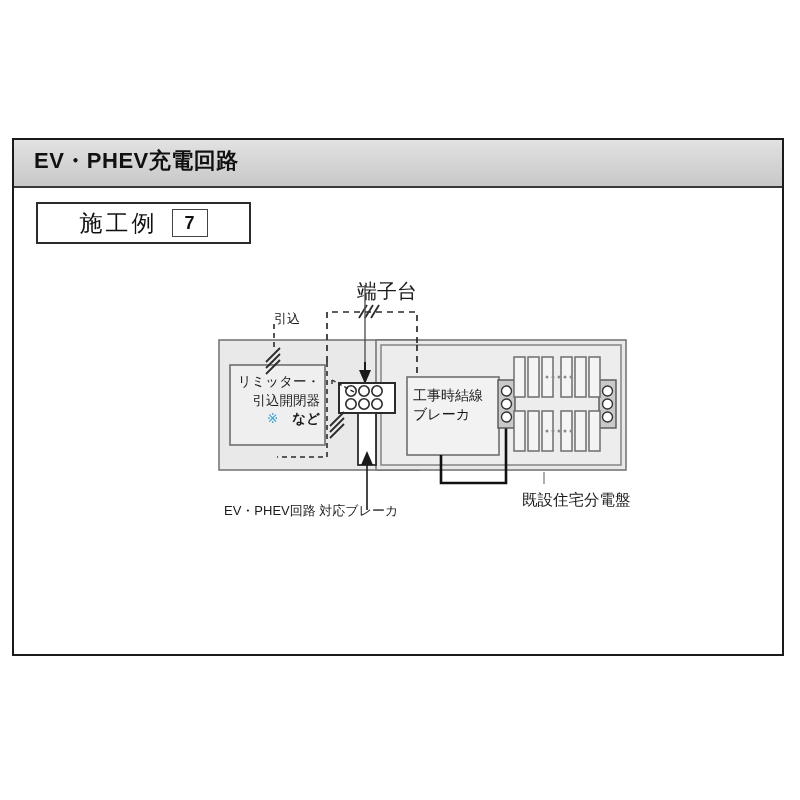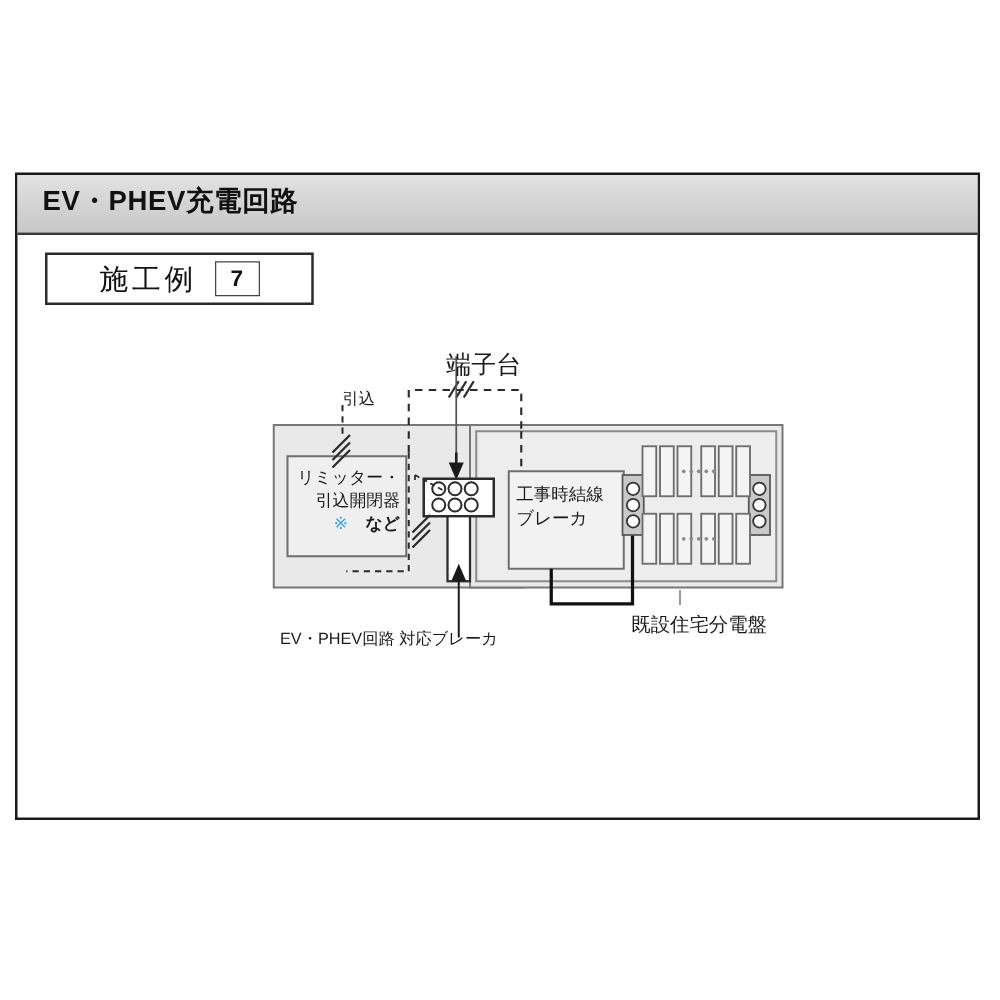--- a/index.html
+++ b/index.html
@@ -106,21 +106,21 @@
   
   .dlabel {
     position: absolute;
     font-size: 14.5px;
     color: #1a1a1a;
     white-space: nowrap;
   }
   #label-terminal  { left: 343px; top: 126px; font-size: 20px; margin-top: 12px; }
   #label-intake    { left: 260px; top: 170px; font-size: 13px; }
   #label-breaker   { left: 210px; top: 362px; font-size: 13px; }
-  #label-panel     { left: 491px; top: 350px; font-size: 15.5px; }
+  #label-panel     { left: 508px; top: 350px; font-size: 15.5px; }
 
   
   #limiter-text {
     position: absolute;
     left: 221px;
     top: 233px;
     width: 85px;
     font-size: 13.5px;
     line-height: 1.38;
     color: #1a1a1a;

